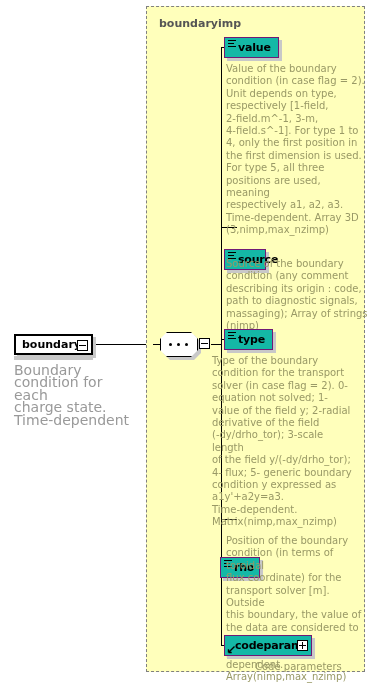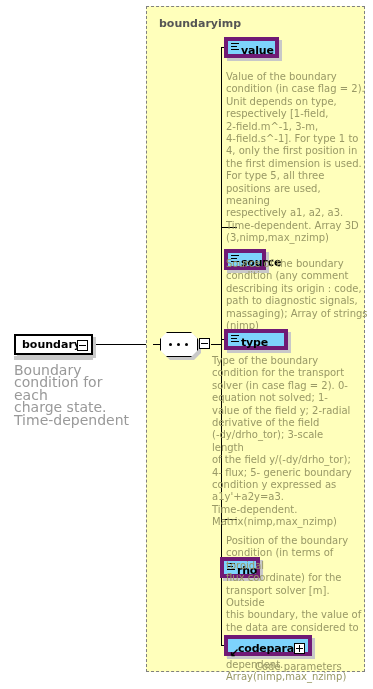--- a/index.html
+++ b/index.html
@@ -34,22 +34,22 @@
     font-weight: bold;
     color: #555555;
     letter-spacing: 0px;
     white-space: nowrap;
   }
 
   
   .node {
     position: absolute;
     height: 21px;
-    background: #7dd3fc;
-    border: 4px solid #701a75;
+    background: #14b8a6;
+    border: 1px solid #701a75;
     box-sizing: border-box;
     box-shadow: 3px 3px 0 0 #c8c8c8;
   }
   .node-label {
     position: absolute;
     left: 13px;
     top: 3px;
     font-size: 11px;
     font-weight: bold;
     color: #000000;
@@ -256,21 +256,21 @@
 <div class="conn" style="left:221px; top:645px; width:16px; height:1px;"></div>
 
 <div class="node" style="left:224px; top:37px; width:55px;">
   <span class="type-icon">
     <i></i>
       <i></i>
       <i></i>
   </span>
   <span class="node-label">value</span>
 </div>
-<div class="desc" style="left:226px; top:63px; width:140px;margin-top:8px;">Value of the boundary
+<div class="desc" style="left:226px; top:63px; width:140px;">Value of the boundary
 condition (in case flag = 2).
 Unit depends on type,
 respectively [1-field,
 2-field.m^-1, 3-m,
 4-field.s^-1]. For type 1 to
 4, only the first position in
 the first dimension is used.
 For type 5, all three
 positions are used, meaning
 respectively a1, a2, a3.
@@ -285,21 +285,21 @@
   </span>
   <span class="node-label">source</span>
 </div>
 <div class="desc" style="left:226px; top:258px; width:142px;">Source of the boundary
 condition (any comment
 describing its origin : code,
 path to diagnostic signals,
 massaging); Array of strings
 (nimp)</div>
 
-<div class="node" style="left:224px; top:329px; width:64px;">
+<div class="node" style="left:224px; top:329px; width:49px;">
   <span class="type-icon">
     <i></i>
       <i></i>
       <i></i>
   </span>
   <span class="node-label">type</span>
 </div>
 <div class="desc" style="left:212px; top:355px; width:142px;">Type of the boundary
 condition for the transport
 solver (in case flag = 2). 0-

